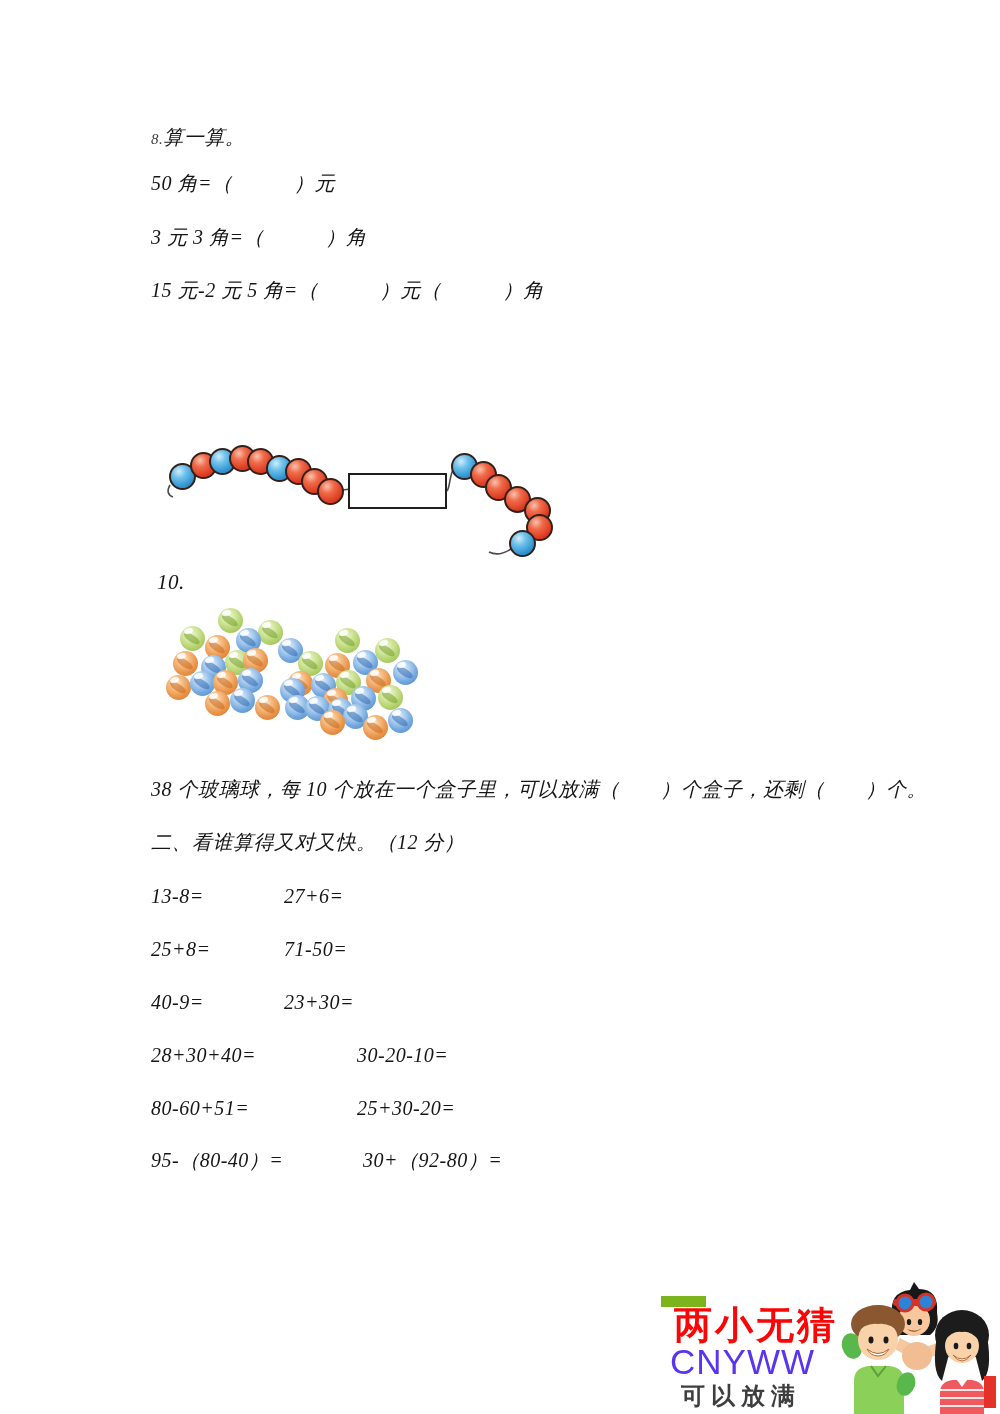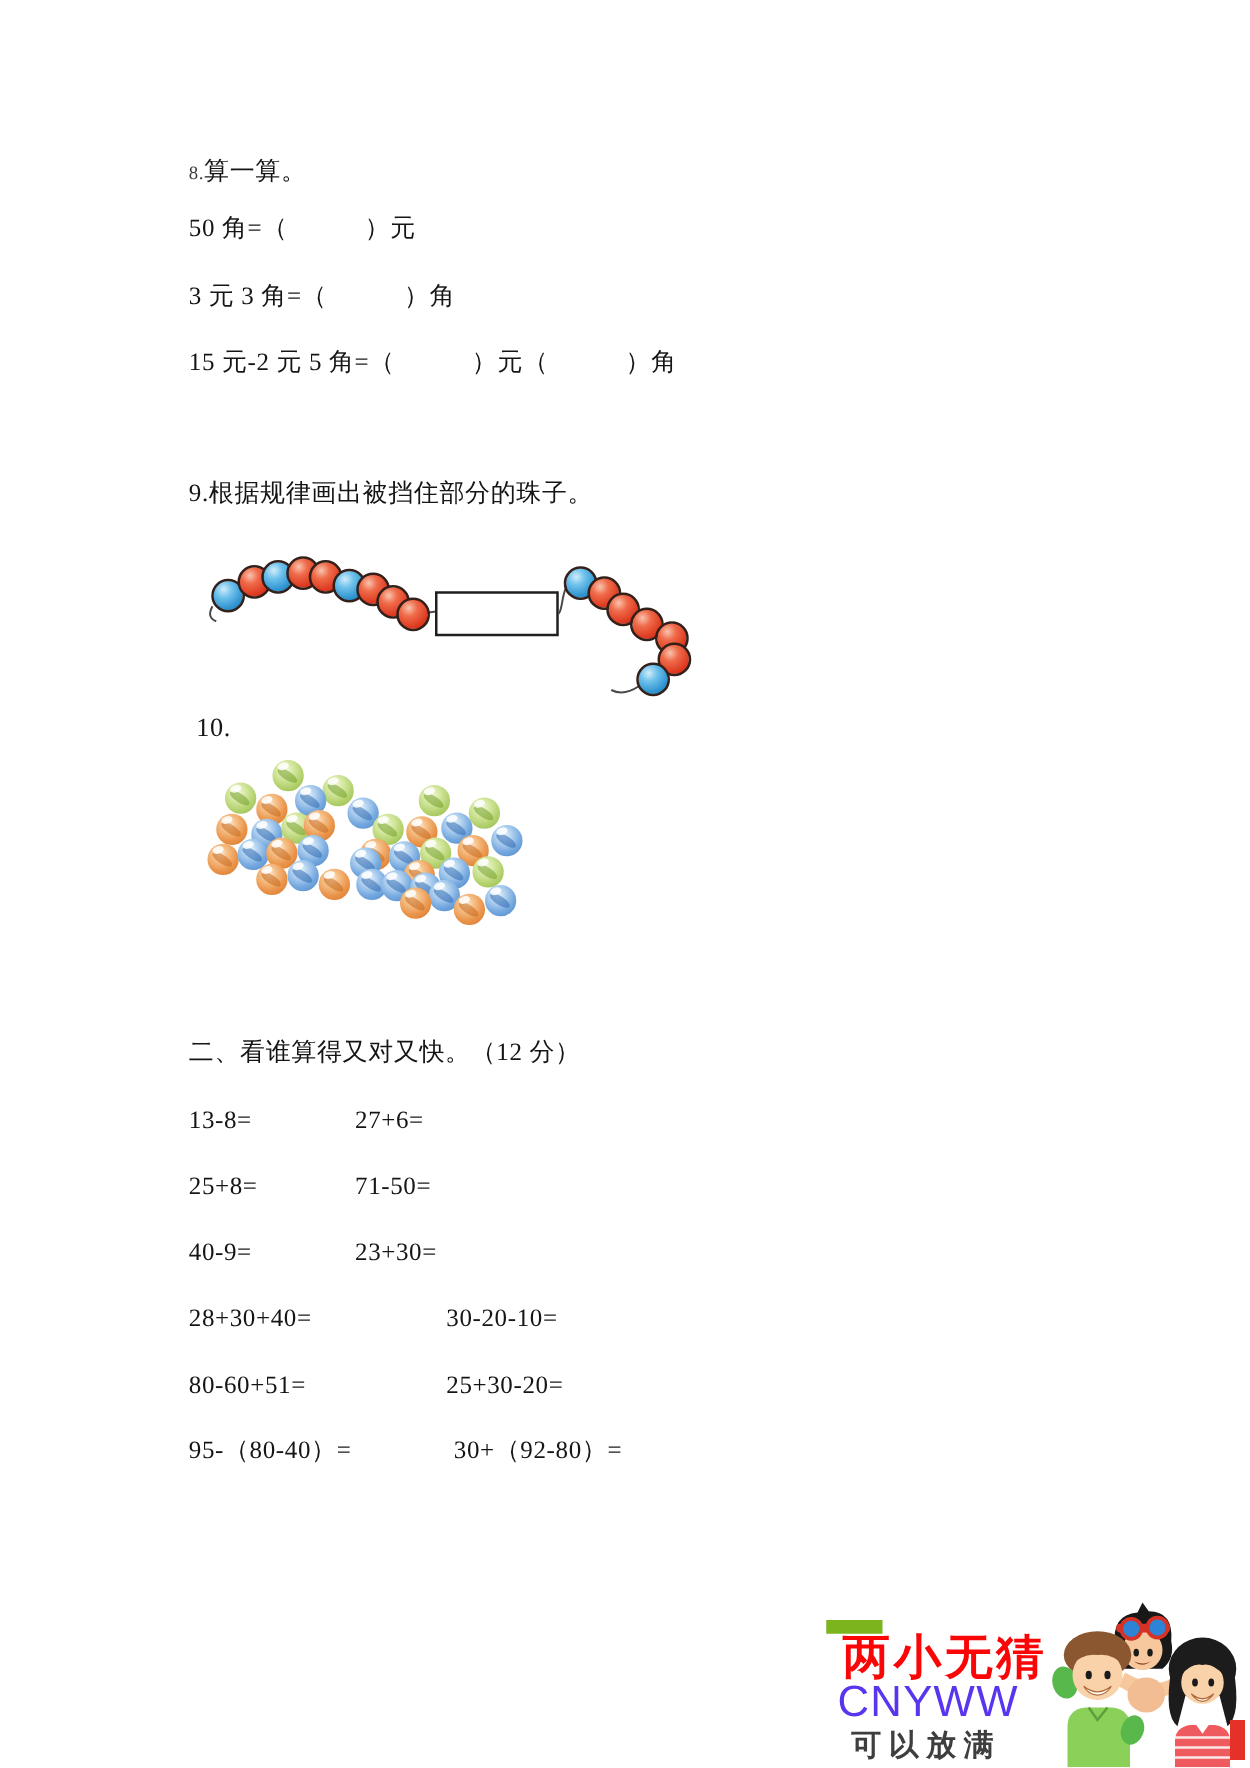--- a/index.html
+++ b/index.html
@@ -1,18 +1,18 @@
 <!DOCTYPE html>
 <html><head>
 <meta charset="utf-8">
 <style>
   html,body{margin:0;padding:0;background:#ffffff;}
   .page{position:relative;width:1000px;height:1414px;background:#ffffff;overflow:hidden;
         font-family:"Liberation Serif","DejaVu Serif",serif;color:#151515;}
-  .t{position:absolute;left:151px;font-size:20px;line-height:1.15;white-space:pre;letter-spacing:.5px;}
+  .t{position:absolute;left:151px;font-size:20px;line-height:1.15;white-space:pre;letter-spacing:.5px;font-style:italic;}
   .num-small{font-size:15px;color:#3c3c3c;}
   .layer{position:absolute;inset:0;pointer-events:none;}
   .threads{position:absolute;left:0;top:0;z-index:1;pointer-events:none;}
   #beads{z-index:2;}
   .covered-box{position:absolute;left:348px;top:473px;width:95px;height:32px;background:#ffffff;
                border:2px solid #1f1f1f;z-index:3;}
   .bead{position:absolute;width:27px;height:27px;border-radius:50%;box-sizing:border-box;
         border:2.5px solid #33201a;}
   .bead.blue{background:radial-gradient(circle at 35% 28%, #d2ecf9 0%, #6fc2ec 30%, #2f93cf 70%, #1e76ac 100%);}
   .bead.red{background:radial-gradient(circle at 35% 28%, #f9c3ae 0%, #ef6b4a 30%, #dd3a20 70%, #c02913 100%);}
@@ -47,21 +47,20 @@
 </head>
 <body>
 
 <div class="page">
 
   <div class="t" style="top:126px"><span class="num-small">8.</span><span>算一算。</span></div>
   <div class="t" style="top:172px">50 角=（　　　）元</div>
   <div class="t" style="top:226px">3 元 3 角=（　　　）角</div>
   <div class="t" style="top:279px">15 元-2 元 5 角=（　　　）元（　　　）角</div>
 
-  <div class="t" style="top:384px">9.根据规律画出被挡住部分的珠子。</div>
 
   <svg class="threads" width="1000" height="1414">
     <path d="M170 485 q-5 9 3 12" fill="none" stroke="#4a4a4a" stroke-width="1.6"></path>
     <path d="M336 491 L350 489" fill="none" stroke="#4a4a4a" stroke-width="1.6"></path>
     <path d="M443 492 C453 494 446 470 459 464" fill="none" stroke="#4a4a4a" stroke-width="1.6"></path>
     <path d="M511 549 Q499 557 489 552" fill="none" stroke="#4a4a4a" stroke-width="1.6"></path>
   </svg>
   <div class="layer" id="beads">
       <div class="bead blue" style="left: 168.5px; top: 462.5px;"></div>
       <div class="bead red" style="left: 189.5px; top: 451.5px;"></div>
@@ -116,20 +115,21 @@
       <div class="marble orange" style="left: 322.5px; top: 687.5px;"></div>
       <div class="marble blue" style="left: 350.5px; top: 685.5px;"></div>
       <div class="marble green" style="left: 377.5px; top: 684.5px;"></div>
       <div class="marble blue" style="left: 304.5px; top: 695.5px;"></div>
       <div class="marble blue" style="left: 327.5px; top: 697.5px;"></div>
       <div class="marble blue" style="left: 342.5px; top: 703.5px;"></div>
       <div class="marble orange" style="left: 319.5px; top: 709.5px;"></div>
       <div class="marble orange" style="left: 362.5px; top: 714.5px;"></div>
       <div class="marble blue" style="left: 387.5px; top: 707.5px;"></div>
     </div>
+  <div class="t" style="top:778px">38 个玻璃球，每 10 个放在一个盒子里，可以放满（　　）个盒子，还剩（　　）个。</div>
 
   <div class="t" style="top:831px">二、看谁算得又对又快。（12 分）</div>
 
   <div class="t mrow w-narrow" style="top:885px"><span class="c1">13-8=</span><span>27+6=</span></div>
   <div class="t mrow w-narrow" style="top:938px"><span class="c1">25+8=</span><span>71-50=</span></div>
   <div class="t mrow w-narrow" style="top:991px"><span class="c1">40-9=</span><span>23+30=</span></div>
   <div class="t mrow w-wide" style="top:1044px"><span class="c1">28+30+40=</span><span>30-20-10=</span></div>
   <div class="t mrow w-wide" style="top:1097px"><span class="c1">80-60+51=</span><span>25+30-20=</span></div>
   <div class="t mrow w-wider" style="top:1149px"><span class="c1">95-（80-40）=</span><span>30+（92-80）=</span></div>
 

